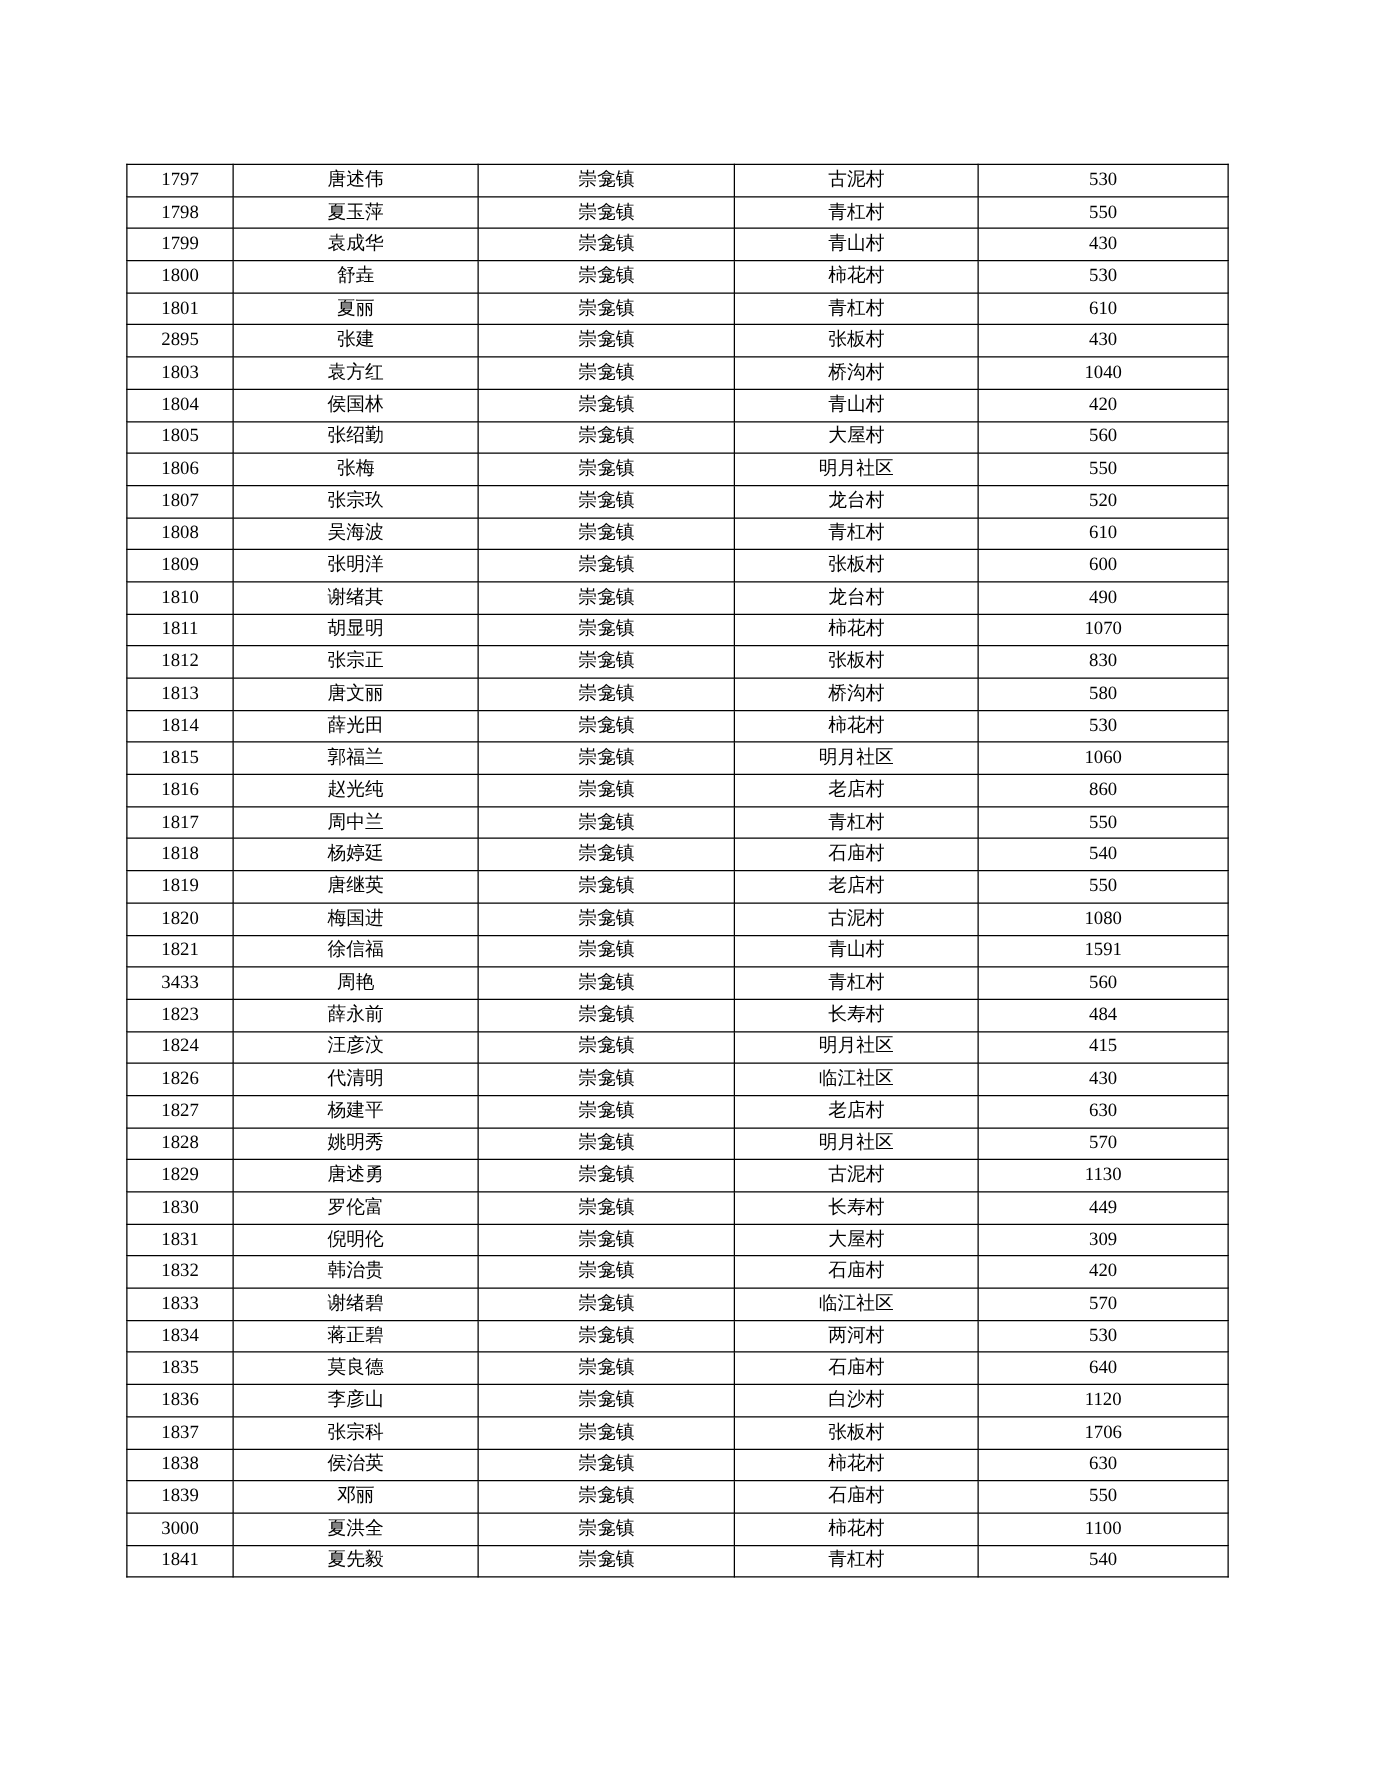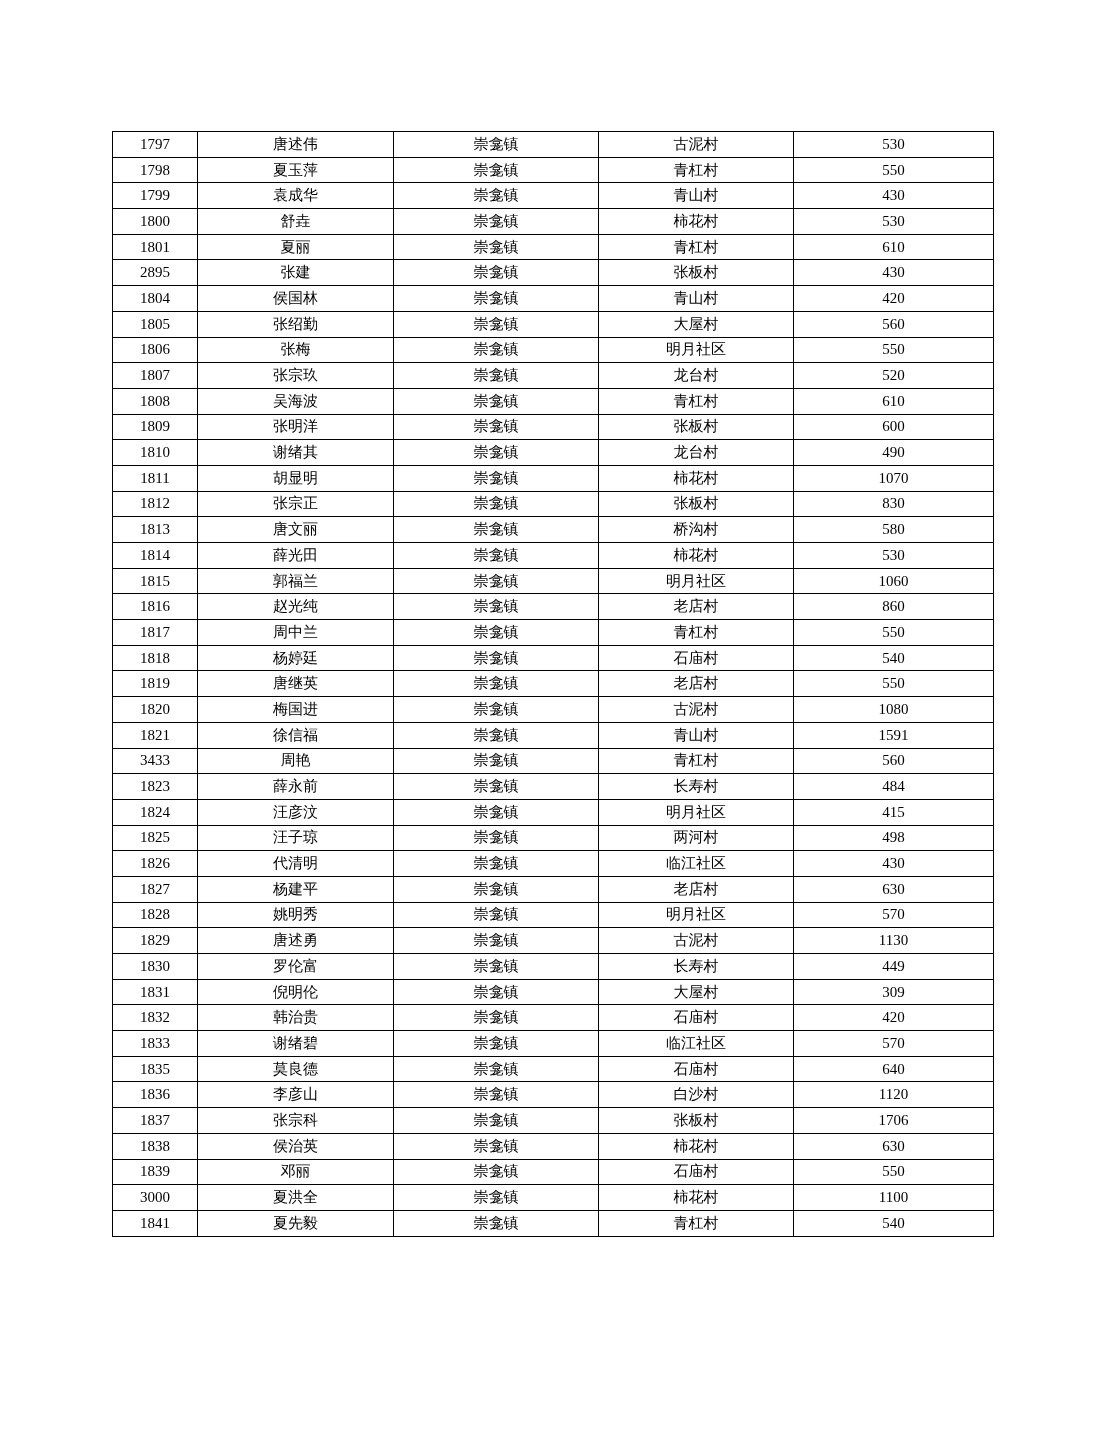--- a/index.html
+++ b/index.html
@@ -11,21 +11,21 @@
     position: relative;
     width: 1105px;
     height: 1429px;
     background: #ffffff;
     font-family: "Liberation Serif", "DejaVu Serif", serif;
     color: #000000;
     overflow: hidden;
   }
   table.roster {
     position: absolute;
-    left: 112px;
+    left: 101px;
     top: 131px;
     width: 881px;
     border-collapse: collapse;
     table-layout: fixed;
   }
   table.roster td {
     border: 1px solid #000000;
     height: 24.7px;
     padding: 0 2px;
     text-align: center;
@@ -90,20 +90,27 @@
           <td>610</td>
         </tr>
         <tr>
           <td>2895</td>
           <td>张建</td>
           <td>崇龛镇</td>
           <td>张板村</td>
           <td>430</td>
         </tr>
         <tr>
+          <td>1803</td>
+          <td>袁方红</td>
+          <td>崇龛镇</td>
+          <td>桥沟村</td>
+          <td>1040</td>
+        </tr>
+        <tr>
           <td>1804</td>
           <td>侯国林</td>
           <td>崇龛镇</td>
           <td>青山村</td>
           <td>420</td>
         </tr>
         <tr>
           <td>1805</td>
           <td>张绍勤</td>
           <td>崇龛镇</td>
@@ -237,27 +244,20 @@
           <td>484</td>
         </tr>
         <tr>
           <td>1824</td>
           <td>汪彦汶</td>
           <td>崇龛镇</td>
           <td>明月社区</td>
           <td>415</td>
         </tr>
         <tr>
-          <td>1825</td>
-          <td>汪子琼</td>
-          <td>崇龛镇</td>
-          <td>两河村</td>
-          <td>498</td>
-        </tr>
-        <tr>
           <td>1826</td>
           <td>代清明</td>
           <td>崇龛镇</td>
           <td>临江社区</td>
           <td>430</td>
         </tr>
         <tr>
           <td>1827</td>
           <td>杨建平</td>
           <td>崇龛镇</td>
@@ -298,20 +298,27 @@
           <td>崇龛镇</td>
           <td>石庙村</td>
           <td>420</td>
         </tr>
         <tr>
           <td>1833</td>
           <td>谢绪碧</td>
           <td>崇龛镇</td>
           <td>临江社区</td>
           <td>570</td>
+        </tr>
+        <tr>
+          <td>1834</td>
+          <td>蒋正碧</td>
+          <td>崇龛镇</td>
+          <td>两河村</td>
+          <td>530</td>
         </tr>
         <tr>
           <td>1835</td>
           <td>莫良德</td>
           <td>崇龛镇</td>
           <td>石庙村</td>
           <td>640</td>
         </tr>
         <tr>
           <td>1836</td>

